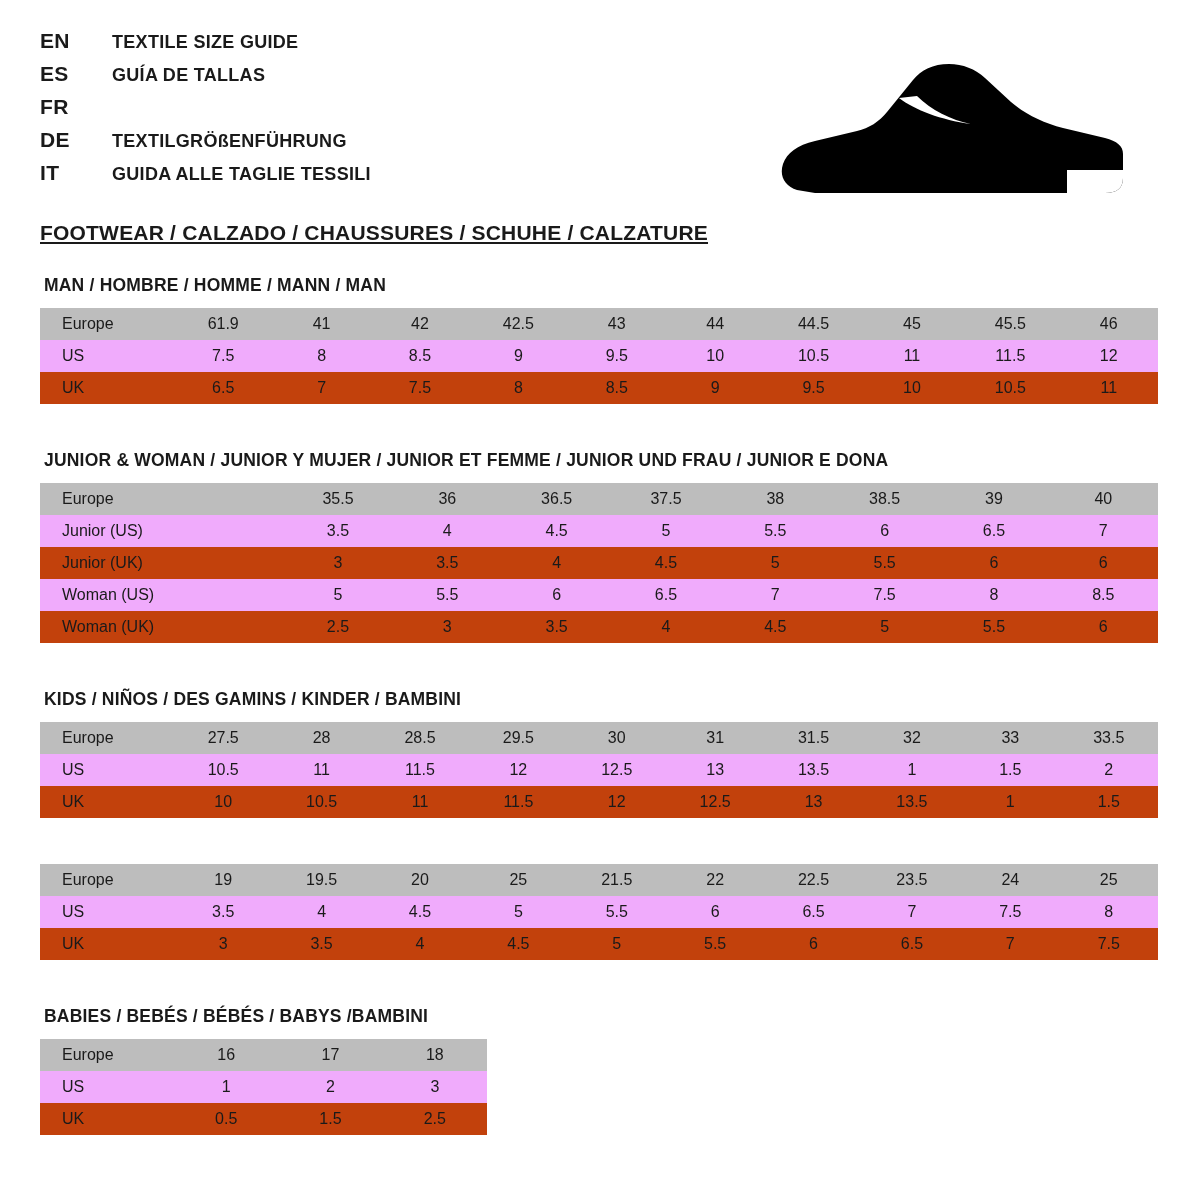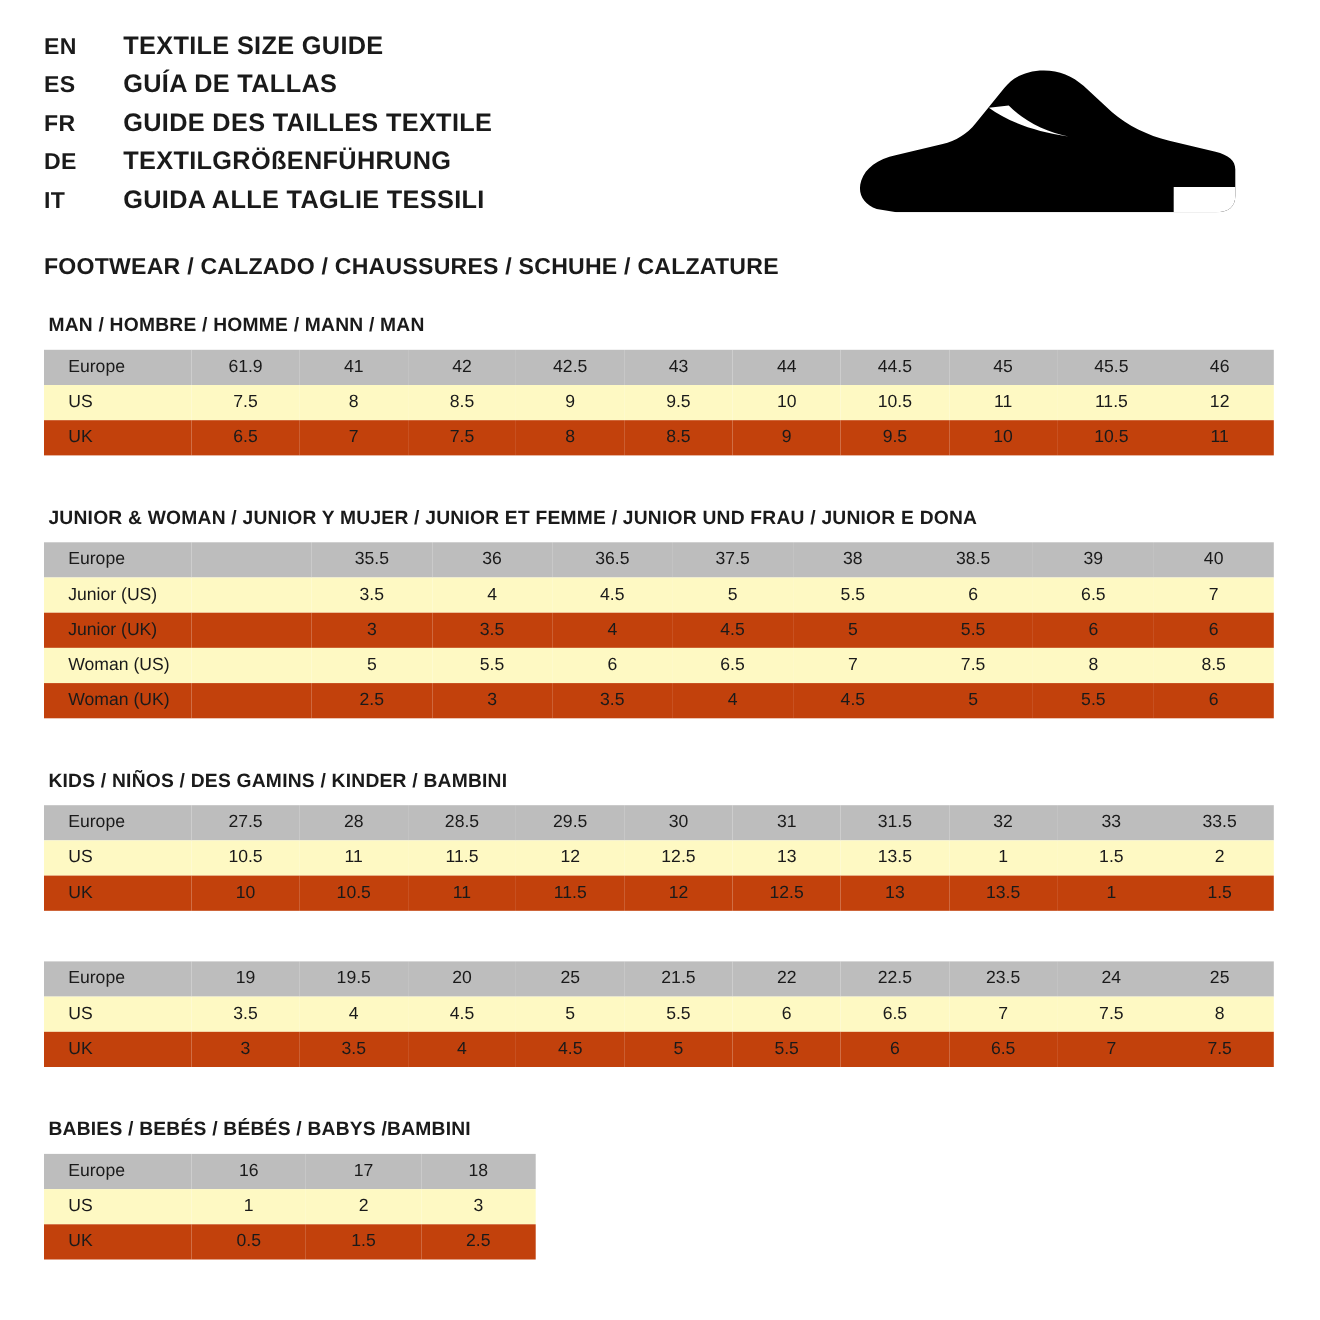--- a/index.html
+++ b/index.html
@@ -33,36 +33,37 @@
     line-height: 1.0;
     margin-bottom: 12px;
   }
   .lang-code {
     width: 72px;
     font-size: 21px;
     font-weight: bold;
     letter-spacing: 0.3px;
   }
   .lang-title {
-    font-size: 23px;
+    font-size: 18px;
     font-weight: bold;
     letter-spacing: 0.3px;
   }
   .shoe-wrap {
     width: 380px;
     margin-right: 20px;
     margin-top: 28px;
     display: flex;
     justify-content: center;
   }
   .section-heading {
     font-size: 21px;
     font-weight: bold;
     margin-top: 26px;
     letter-spacing: 0.2px;
+    text-decoration: underline;
   }
   
   .group {
     margin-top: 46px;
   }
   .group-title {
     font-size: 17.5px;
     font-weight: bold;
     margin: 0 0 12px 4px;
     letter-spacing: 0.2px;
@@ -83,41 +84,40 @@
   }
   td.rowlabel {
     text-align: left;
     padding-left: 22px;
     width: 134px;
   }
   tr.head td {
     background: #bdbdbd;
     font-weight: normal;
   }
-  tr.odd td { background: #fef9c3; }
+  tr.odd td { background: #f0abfc; }
   tr.even td { background: #c2410c; }
 </style>
 </head>
 <body>
 
 <div class="page">
 
   <div class="header">
     <div class="lang-list">
       <div class="lang-row">
         <span class="lang-code">EN</span>
         <span class="lang-title">TEXTILE SIZE GUIDE</span>
       </div>
       <div class="lang-row">
         <span class="lang-code">ES</span>
         <span class="lang-title">GUÍA DE TALLAS</span>
       </div>
       <div class="lang-row">
         <span class="lang-code">FR</span>
-        <span class="lang-title">GUIDE DES TAILLES TEXTILE</span>
       </div>
       <div class="lang-row">
         <span class="lang-code">DE</span>
         <span class="lang-title">TEXTILGRÖßENFÜHRUNG</span>
       </div>
       <div class="lang-row">
         <span class="lang-code">IT</span>
         <span class="lang-title">GUIDA ALLE TAGLIE TESSILI</span>
       </div>
     </div>

